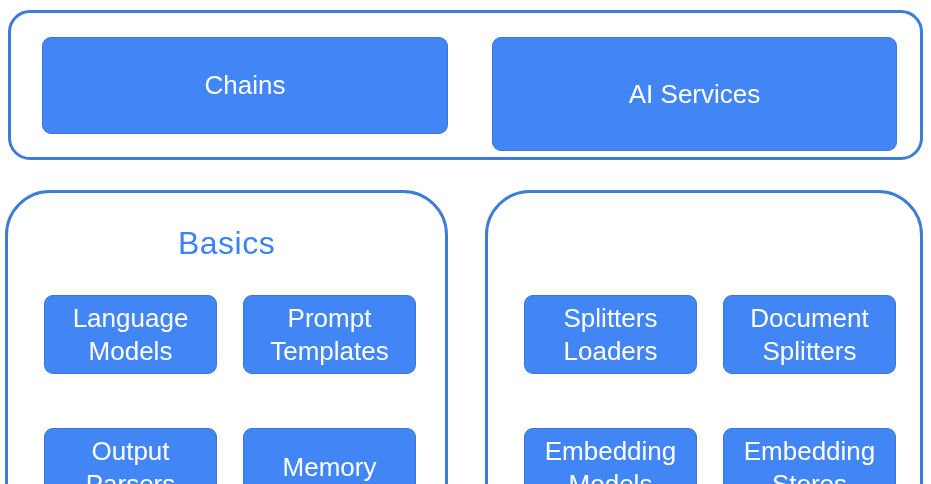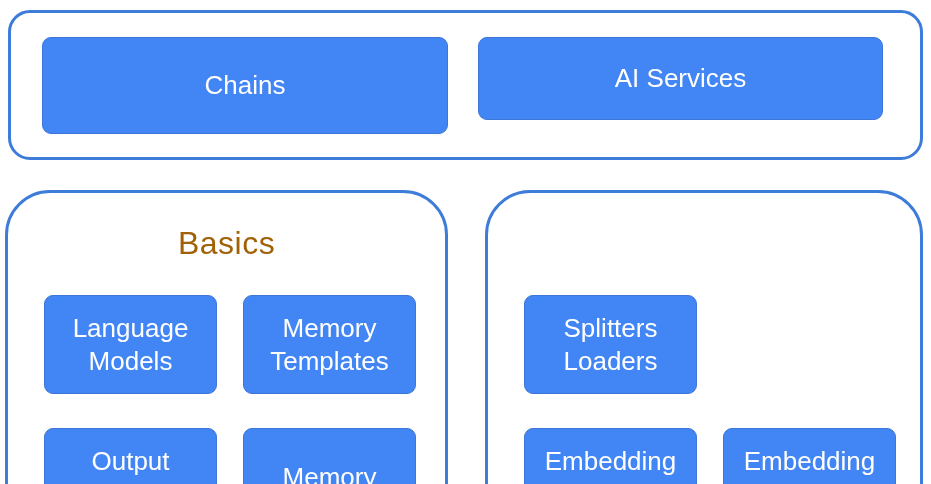--- a/index.html
+++ b/index.html
@@ -38,45 +38,45 @@
   .group-rag    { left: 485px; width: 438px; }
 
   .group-title {
     position: absolute;
     top: 30px;
     left: 0;
     right: 0;
     text-align: center;
     font-size: 32px;
     line-height: 40px;
-    color: #a16207;
+    color: #3b82f6;
     letter-spacing: 0.5px;
   }
 
   
   .node {
     position: absolute;
     box-sizing: border-box;
     background: #4285F4;
     border: 1px solid #3D76D6;
     border-radius: 9px;
     color: #ffffff;
     display: flex;
     align-items: center;
     justify-content: center;
     text-align: center;
     font-size: 26px;
     line-height: 33px;
   }
   
   .node-chains      { left: 42px;  top: 37px; width: 406px; height: 97px; }
-  .node-ai-services { left: 478px; top: 37px; width: 405px; height: 83px; }
+  .node-ai-services { left: 492px; top: 37px; width: 405px; height: 114px; }
 
   
-  .gnode { width: 173px; height: 99px; padding: 12px 8px; }
+  .gnode { width: 173px; height: 79px; padding: 12px 8px; }
   .pos-1 { left: 36px;  top: 102px; }
   .pos-2 { left: 235px; top: 102px; }
   .pos-3 { left: 36px;  top: 235px; }
   .pos-4 { left: 235px; top: 235px; }
 
   .node-label { display: block; }
 </style>
 </head>
 <body>
 
@@ -90,34 +90,37 @@
   <div class="node node-ai-services">
     <span class="node-label">AI Services</span>
   </div>
 
   <div class="container-outline group-container group-basics">
     <div class="group-title">Basics</div>
     <div class="node gnode pos-1">
       <span class="node-label">Language Models</span>
     </div>
     <div class="node gnode pos-2">
-      <span class="node-label">Memory Templates</span>
+      <span class="node-label">Prompt Templates</span>
     </div>
     <div class="node gnode pos-3">
       <span class="node-label">Output Parsers</span>
     </div>
     <div class="node gnode pos-4">
       <span class="node-label">Memory</span>
     </div>
   </div>
 
   <div class="container-outline group-container group-rag">
     <div class="node gnode pos-1">
       <span class="node-label">Splitters Loaders</span>
     </div>
+    <div class="node gnode pos-2">
+      <span class="node-label">Document Splitters</span>
+    </div>
     <div class="node gnode pos-3">
       <span class="node-label">Embedding Models</span>
     </div>
     <div class="node gnode pos-4">
       <span class="node-label">Embedding Stores</span>
     </div>
   </div>
 
 </div>
 

